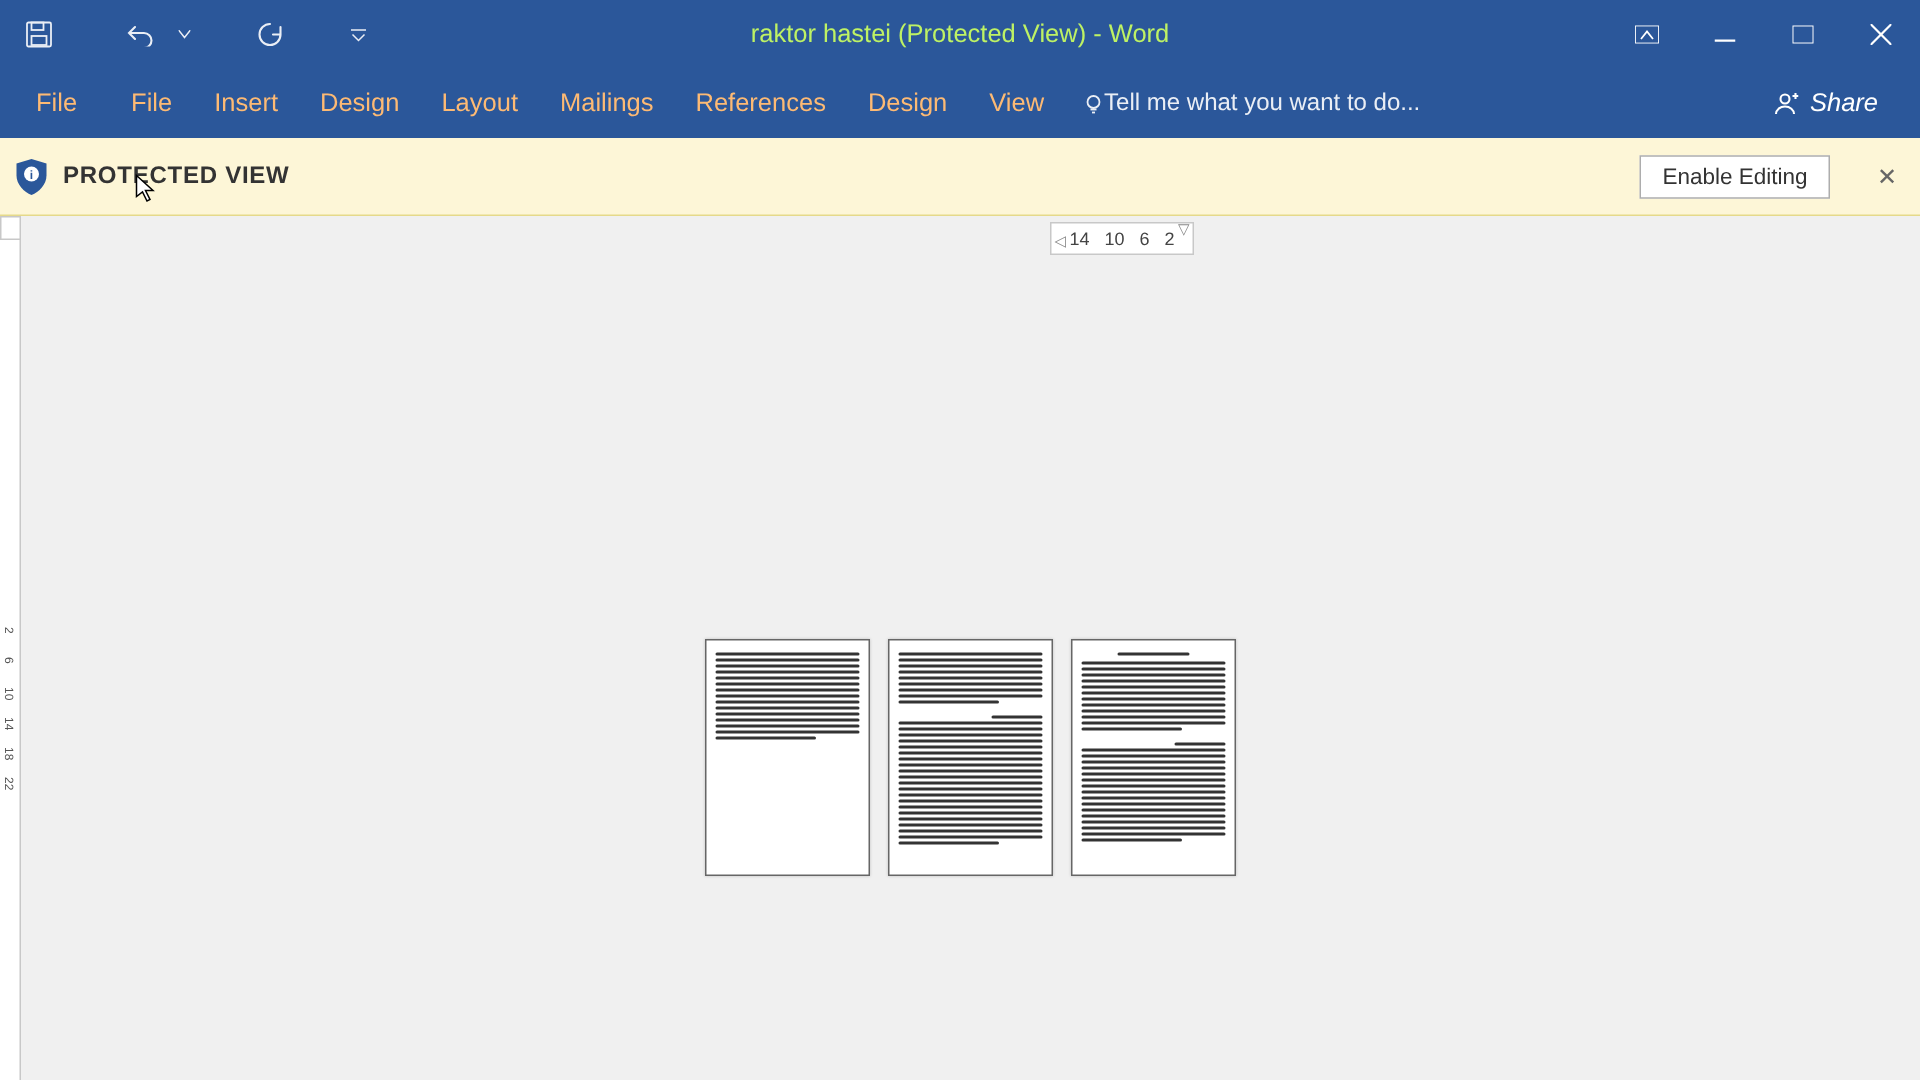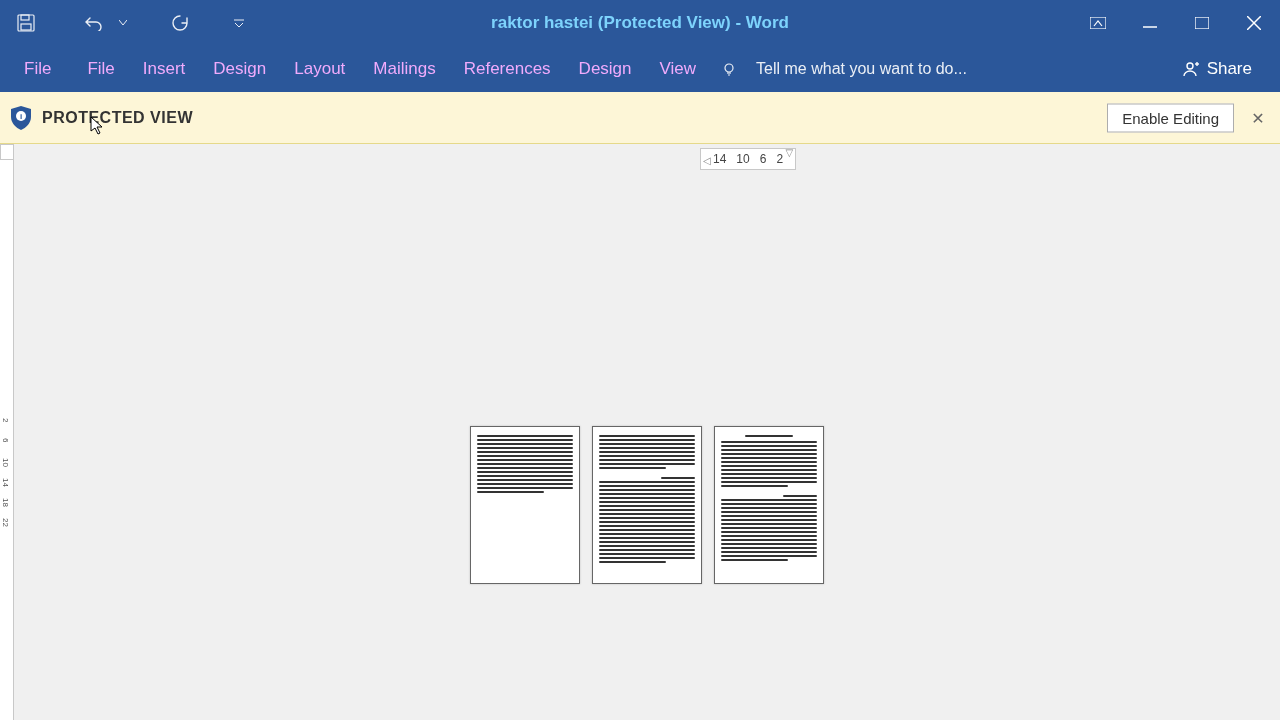--- a/index.html
+++ b/index.html
@@ -2,37 +2,37 @@
 <html><head>
 <meta charset="utf-8">
 <style>
 * { margin: 0; padding: 0; box-sizing: border-box; font-family: "Segoe UI", Arial, sans-serif; }
 body { width: 1280px; height: 720px; overflow: hidden; background: #f0f0f0; position: relative; }
 
 .titlebar { height: 46px; background: #2b579a; display: flex; align-items: center; position: relative; color: #fff; }
 .qat { display: flex; align-items: center; gap: 0; padding-left: 6px; }
 .qat-btn { width: 40px; height: 46px; display: flex; align-items: center; justify-content: center; color: #fff; opacity: 0.9; }
 .qat-sep { width: 28px; }
-.title-text { position: absolute; left: 50%; transform: translateX(-50%); font-size: 17px; color: #7dd3fc; white-space: nowrap; font-weight: bold; }
+.title-text { position: absolute; left: 50%; transform: translateX(-50%); font-size: 17px; color: #bef264; white-space: nowrap; }
 .win-controls { margin-left: auto; display: flex; }
 .win-btn { width: 52px; height: 46px; display: flex; align-items: center; justify-content: center; color: #fff; font-size: 14px; }
 
 .ribbon { height: 46px; background: #2b579a; display: flex; align-items: center; padding: 0 10px; color: #fff; }
-.ribbon-tab { padding: 0 14px; height: 46px; display: flex; align-items: center; font-size: 17px; color: #f0abfc; }
+.ribbon-tab { padding: 0 14px; height: 46px; display: flex; align-items: center; font-size: 17px; color: #fdba74; }
 .ribbon-tab.file { margin-right: 8px; }
-.tellme { display: flex; align-items: center; gap: 20px; margin-left: 12px; opacity: 0.9; font-size: 16px; }
+.tellme { display: flex; align-items: center; gap: 0; margin-left: 12px; opacity: 0.9; font-size: 16px; }
 .bulb { width: 14px; height: 14px; }
-.share { margin-left: auto; display: flex; align-items: center; gap: 8px; font-size: 17px; padding: 0 18px; height: 46px; }
+.share { margin-left: auto; display: flex; align-items: center; gap: 8px; font-size: 17px; padding: 0 18px; height: 46px; font-style: italic; }
 
 .protected-bar { background: #fdf6d7; display: flex; align-items: center; padding: 6px 10px; min-height: 52px; border-bottom: 1px solid #e5d98a; position: relative; }
 .shield-wrap { display: flex; align-items: center; gap: 10px; }
 .shield { width: 22px; height: 26px; color: #2b579a; }
 .pv-title { font-size: 16px; letter-spacing: 0.5px; color: #333; font-weight: 700; }
 .pv-msg { margin-left: 12px; font-size: 16px; color: #333; max-width: 850px; line-height: 1.35; }
-.enable-btn { position: absolute; right: 46px; top: 50%; transform: translateY(-50%); background: #fff; border: 1px solid #adadad; padding: 5px 14px; font-size: 15px; color: #333; }
+.enable-btn { position: absolute; right: 60px; top: 50%; transform: translateY(-50%); background: #fff; border: 1px solid #adadad; padding: 5px 14px; font-size: 15px; color: #333; }
 .close-pv { position: absolute; right: 12px; top: 50%; transform: translateY(-50%); font-size: 16px; color: #666; width: 20px; text-align: center; }
 
 .ruler-corner { position: absolute; left: 0; top: 144px; width: 14px; height: 16px; background: #fff; border: 1px solid #c8c8c8; }
 .vruler { position: absolute; left: 0; top: 160px; width: 14px; bottom: 0; background: #fff; border-right: 1px solid #c8c8c8; }
 .vruler-text { writing-mode: vertical-rl; text-orientation: mixed; position: absolute; left: 1px; font-size: 8px; color: #555; }
 
 .hruler { position: absolute; top: 148px; left: 700px; height: 22px; background: #fff; border: 1px solid #c8c8c8; display: flex; align-items: center; padding: 0 12px; font-size: 12px; color: #444; gap: 10px; }
 .hruler .marker-left, .hruler .marker-right { position: absolute; font-size: 10px; color: #888; }
 .hruler .marker-left { left: 2px; top: 6px; }
 .hruler .marker-right { right: 2px; top: -2px; }

